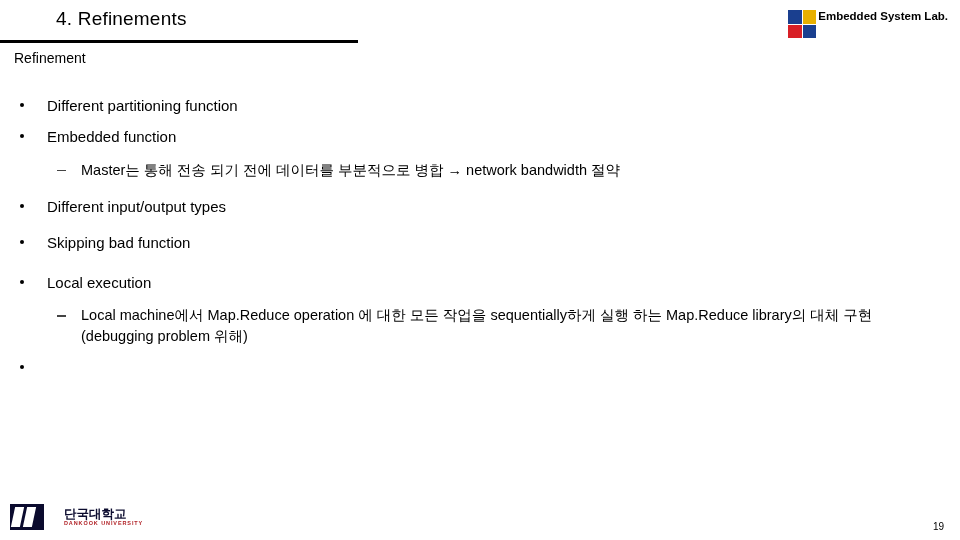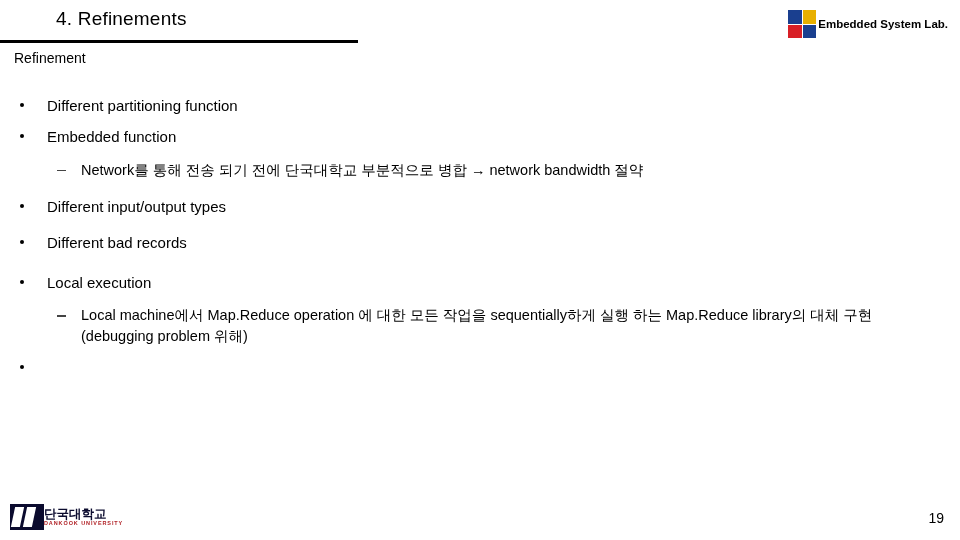--- a/index.html
+++ b/index.html
@@ -35,21 +35,20 @@
     height: 3px;
     background: #000000;
   }
 
   
   .lab-logo {
     position: absolute;
     right: 12px;
     top: 10px;
     display: flex;
-    align-items: center;
     gap: 2px;
   }
   .lab-mark {
     width: 28px;
     height: 28px;
     display: grid;
     grid-template-columns: 1fr 1fr;
     grid-template-rows: 1fr 1fr;
     gap: 1px;
   }
@@ -117,21 +116,21 @@
   .gap-sm { height: 9px; }
   .gap-md { height: 14px; }
 
   
   .footer-logo {
     position: absolute;
     left: 10px;
     bottom: 10px;
     display: flex;
     align-items: center;
-    gap: 0;
+    gap: 20px;
   }
   .dku-mark {
     position: relative;
     width: 34px;
     height: 26px;
     background: #0b0b2e;
     overflow: hidden;
   }
   .dku-mark::before {
     content: "";
@@ -165,22 +164,22 @@
   }
   .dku-en {
     font-size: 5.5px;
     font-weight: bold;
     letter-spacing: 0.9px;
     color: #b01f24;
   }
   .page-num {
     position: absolute;
     right: 16px;
-    bottom: 14px;
-    font-size: 14px;
+    bottom: 8px;
+    font-size: 10px;
     color: #000;
   }
 </style>
 </head>
 <body>
 
 <div class="slide-title">4. Refinements</div>
 <div class="title-rule"></div>
 
 <div class="lab-logo">
@@ -204,35 +203,35 @@
 
   <div class="gap-sm"></div>
 
   <div class="l1">
     <span class="dot"></span>
     <span>Embedded function</span>
   </div>
   <div class="gap-sm"></div>
   <div class="l2">
     <span class="dash"></span>
-    <span>Network를 통해 전송 되기 전에 단국대학교 부분적으로 병합 → network bandwidth 절약</span>
+    <span>Master는 통해 전송 되기 전에 데이터를 부분적으로 병합 → network bandwidth 절약</span>
   </div>
 
   <div class="gap-md"></div>
 
   <div class="l1">
     <span class="dot"></span>
     <span>Different input/output types</span>
   </div>
 
   <div class="gap-md"></div>
 
   <div class="l1">
     <span class="dot"></span>
-    <span>Different bad records</span>
+    <span>Skipping bad function</span>
   </div>
   <div class="gap-sm"></div>
 
   <div class="gap-sm"></div>
 
   <div class="l1">
     <span class="dot"></span>
     <span>Local execution</span>
   </div>
   <div class="gap-sm"></div>

